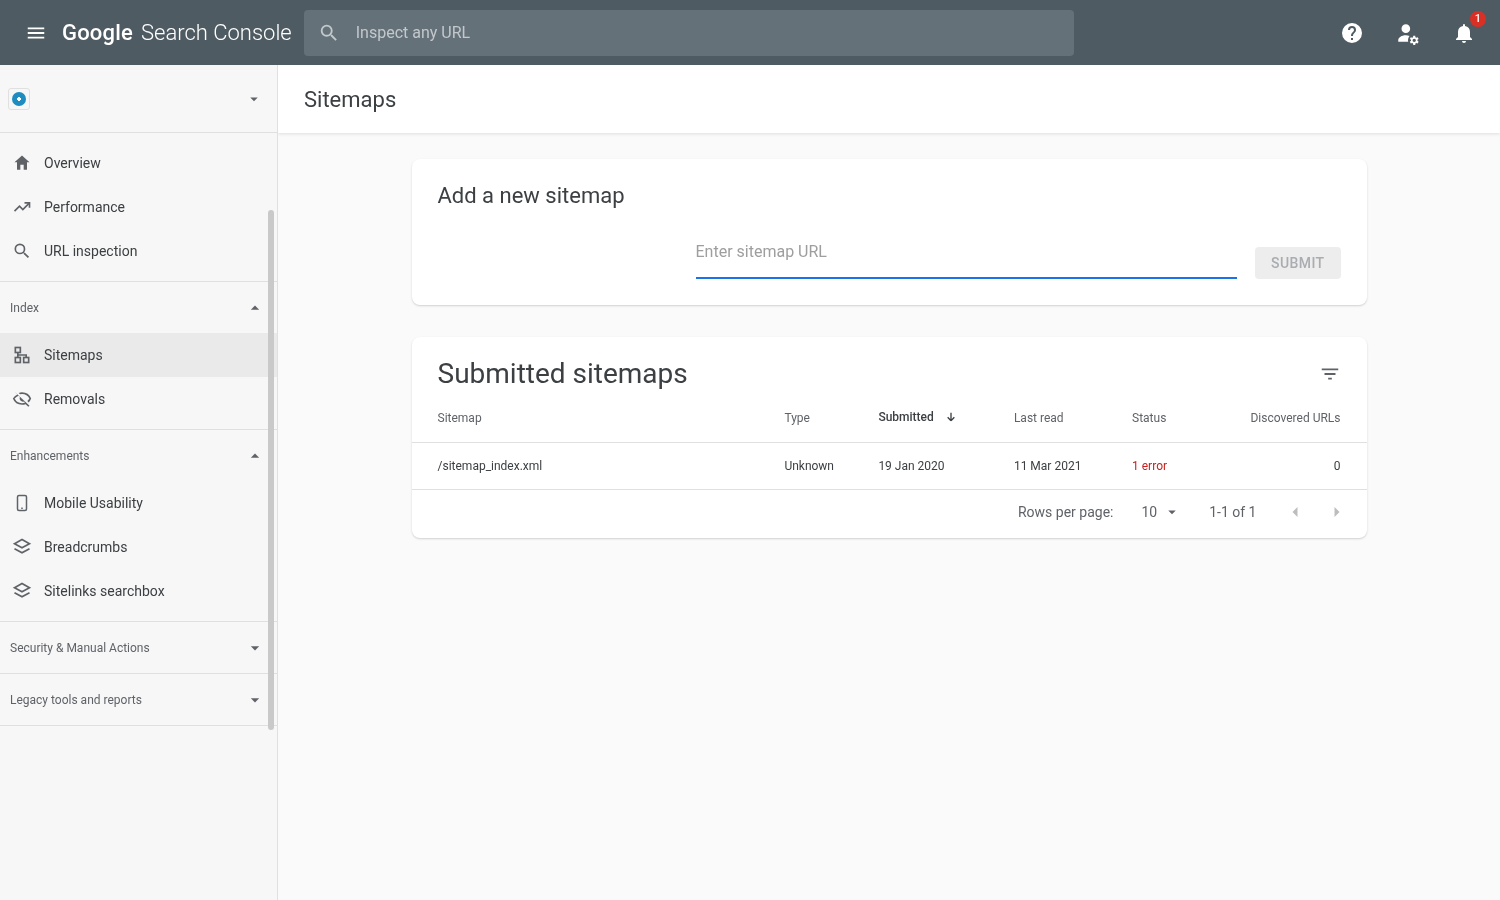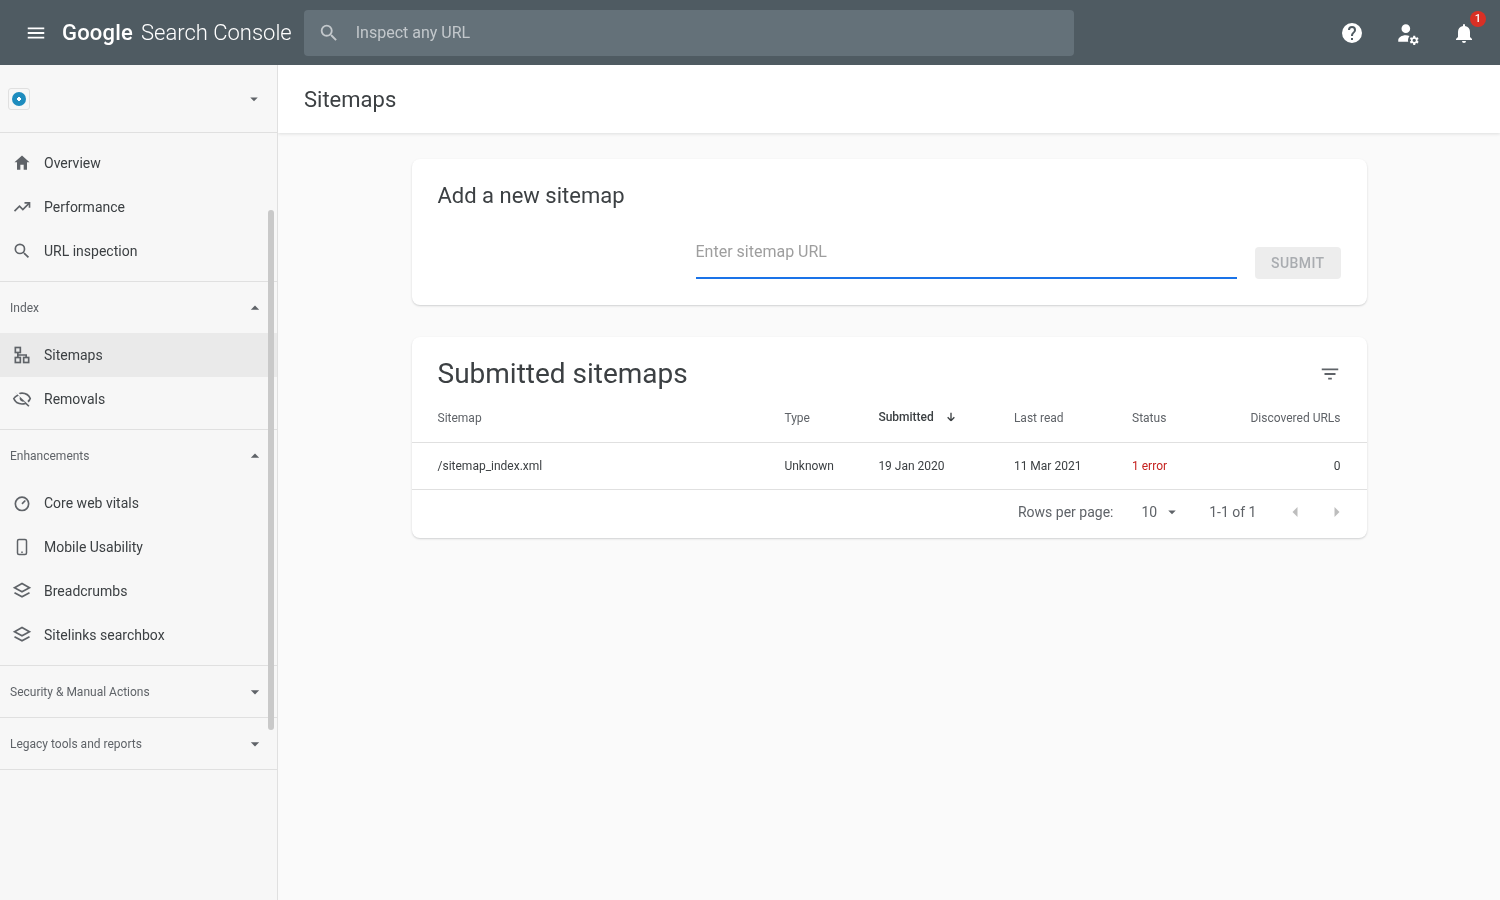--- a/index.html
+++ b/index.html
@@ -205,29 +205,20 @@
       </div>
       <div class="group-spacer"></div>
 
       <div class="nav-group" style="border-top:1px solid var(--divider);">
         <span>Enhancements</span>
         <span class="chev">
             <svg width="20" height="20" viewBox="0 0 24 24" fill="currentColor">
               <path d="M7 14l5-5 5 5z"></path>
             </svg>
           </span>
-      </div>
-      <div class="nav-item">
-        <span class="ico">
-            <svg width="20" height="20" viewBox="0 0 24 24" fill="none" stroke="currentColor" stroke-width="2">
-              <circle cx="12" cy="13" r="8"></circle>
-              <path d="M12 13l4-4"></path>
-            </svg>
-          </span>
-        <span>Core web vitals</span>
       </div>
       <div class="nav-item">
         <span class="ico">
             <svg width="18" height="20" viewBox="0 0 24 24" fill="none" stroke="currentColor" stroke-width="2">
               <rect x="6" y="2" width="12" height="20" rx="2"></rect>
               <line x1="11" y1="19" x2="13" y2="19"></line>
             </svg>
           </span>
         <span>Mobile Usability</span>
       </div>

